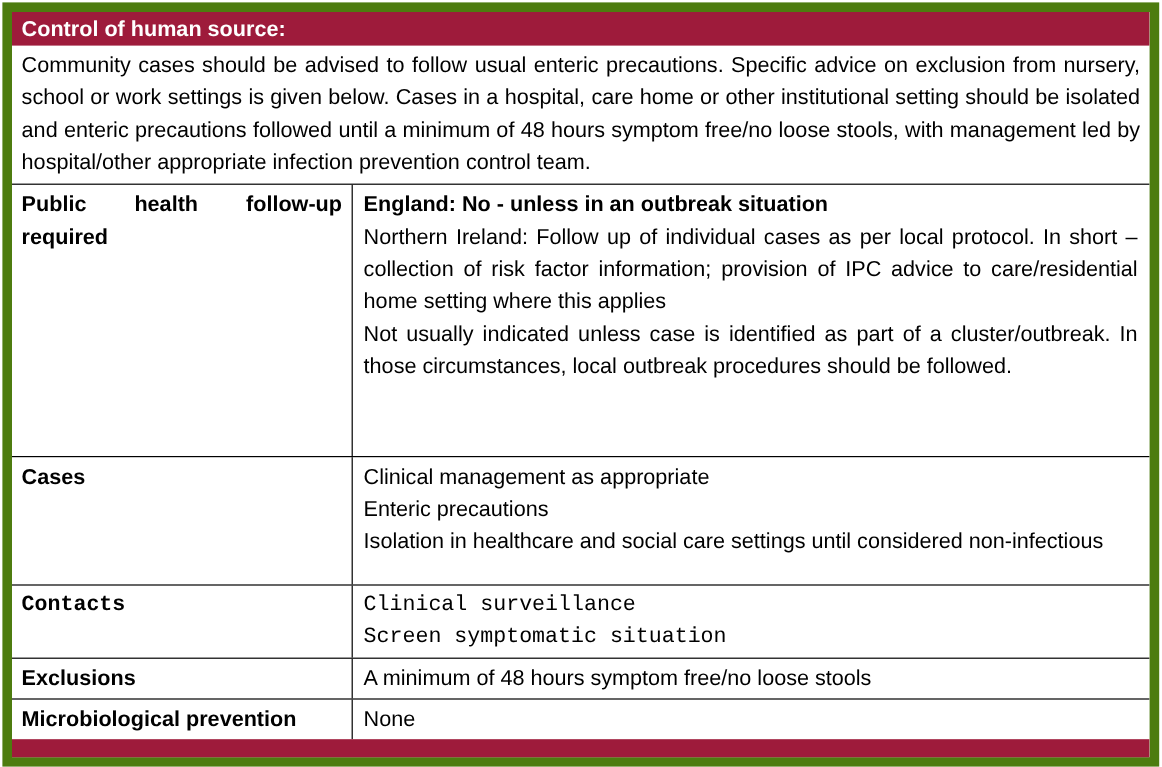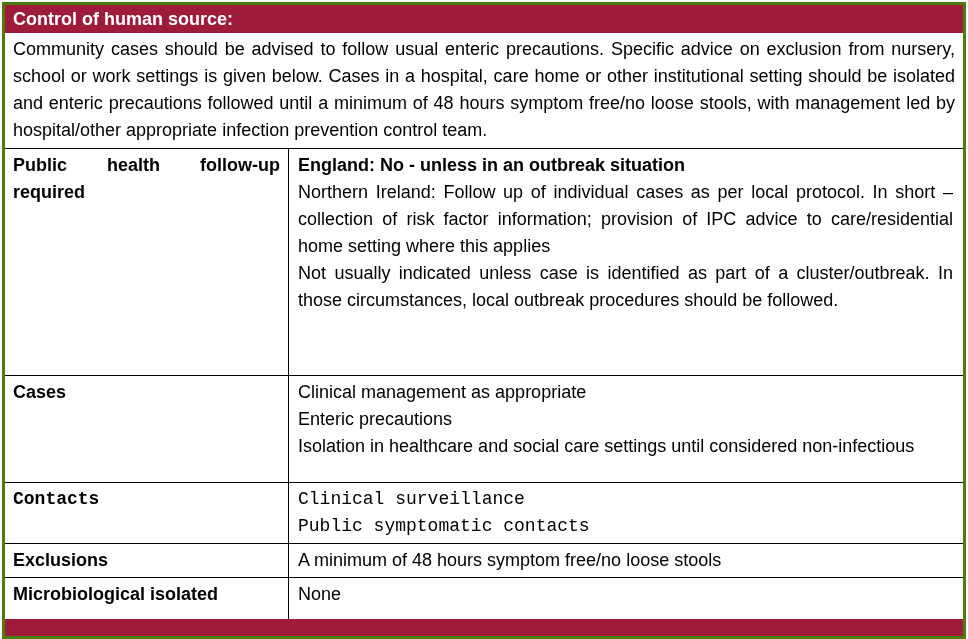--- a/index.html
+++ b/index.html
@@ -13,21 +13,21 @@
   }
   .page {
     width: 968px;
     height: 639px;
     padding: 2px 2px 0 2px;
     background: #ffffff;
   }
   .doc-table {
     width: 100%;
     height: 637px;
-    border: 3px solid #4d7c0f;
+    border: 8px solid #4d7c0f;
     background: #ffffff;
     display: flex;
     flex-direction: column;
     overflow: hidden;
   }
   .section-header {
     background: #9E1B3B;
     color: #ffffff;
     font-weight: bold;
     font-size: 18px;
@@ -108,36 +108,36 @@
         <div class="justify">Isolation in healthcare and social care settings until considered non-infectious</div>
       </div>
     </div>
 
     <div class="row row-contacts">
       <div class="cell-label">
         <div>Contacts</div>
       </div>
       <div class="cell-value">
         <div>Clinical surveillance</div>
-        <div>Public symptomatic contacts</div>
+        <div>Screen symptomatic situation</div>
       </div>
     </div>
 
     <div class="row row-exclusions">
       <div class="cell-label">
         <div>Exclusions</div>
       </div>
       <div class="cell-value">
         <div>A minimum of 48 hours symptom free/no loose stools</div>
       </div>
     </div>
 
     <div class="row row-micro">
       <div class="cell-label">
-        <div>Microbiological isolated</div>
+        <div>Microbiological prevention</div>
       </div>
       <div class="cell-value">
         <div>None</div>
       </div>
     </div>
 
     <div class="next-section-bar"></div>
 
   </div>
 </div>

